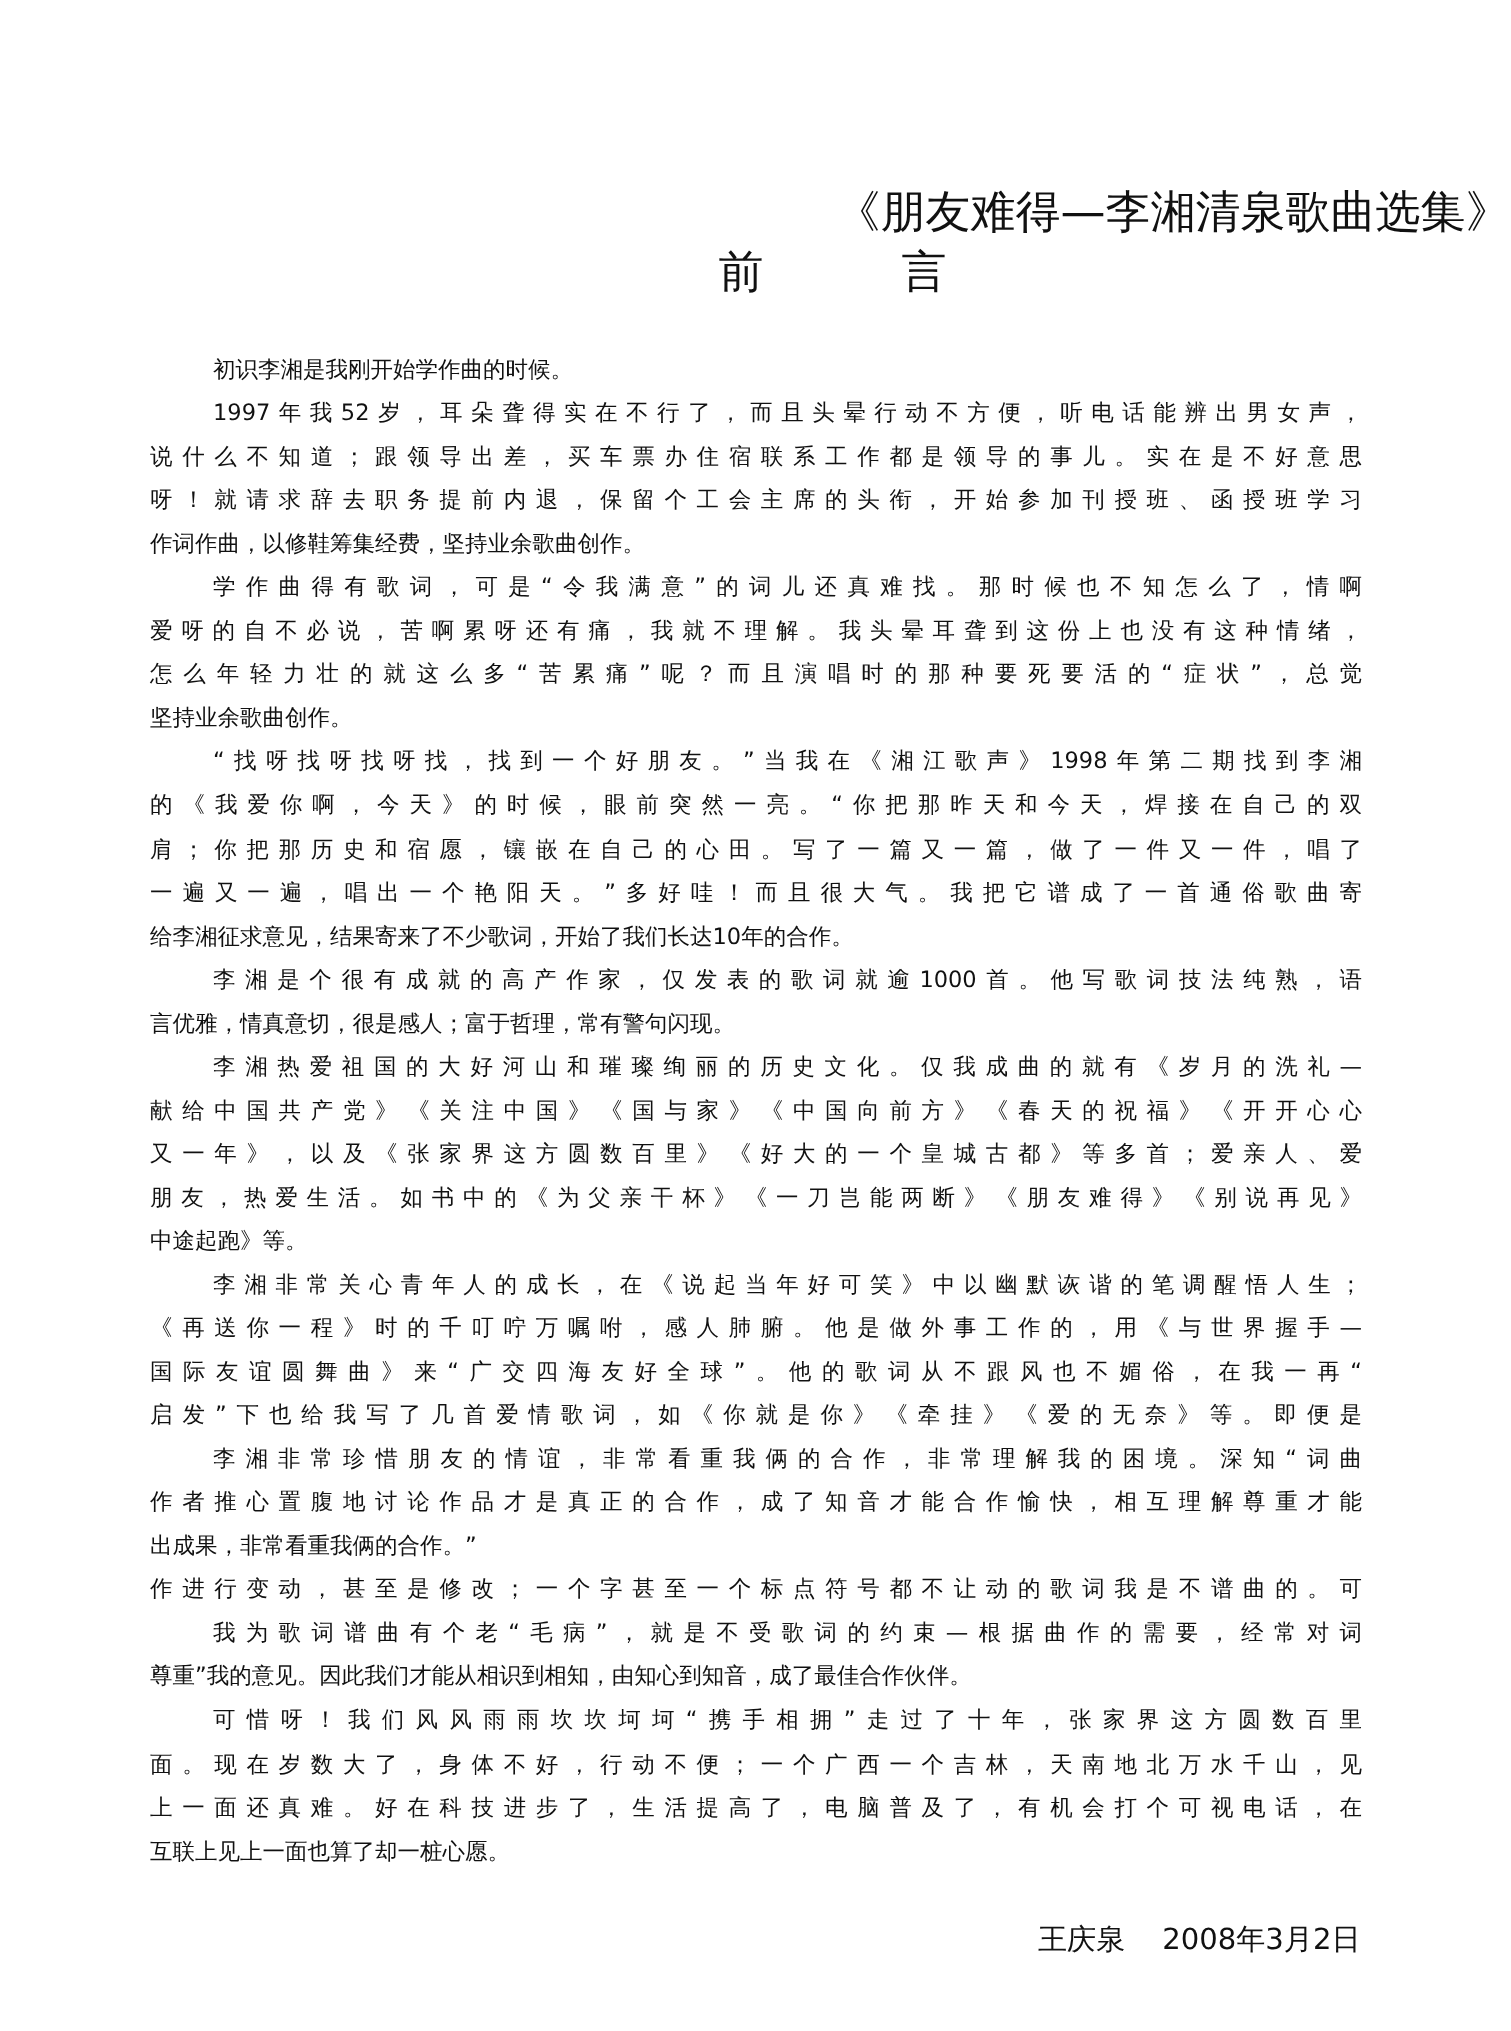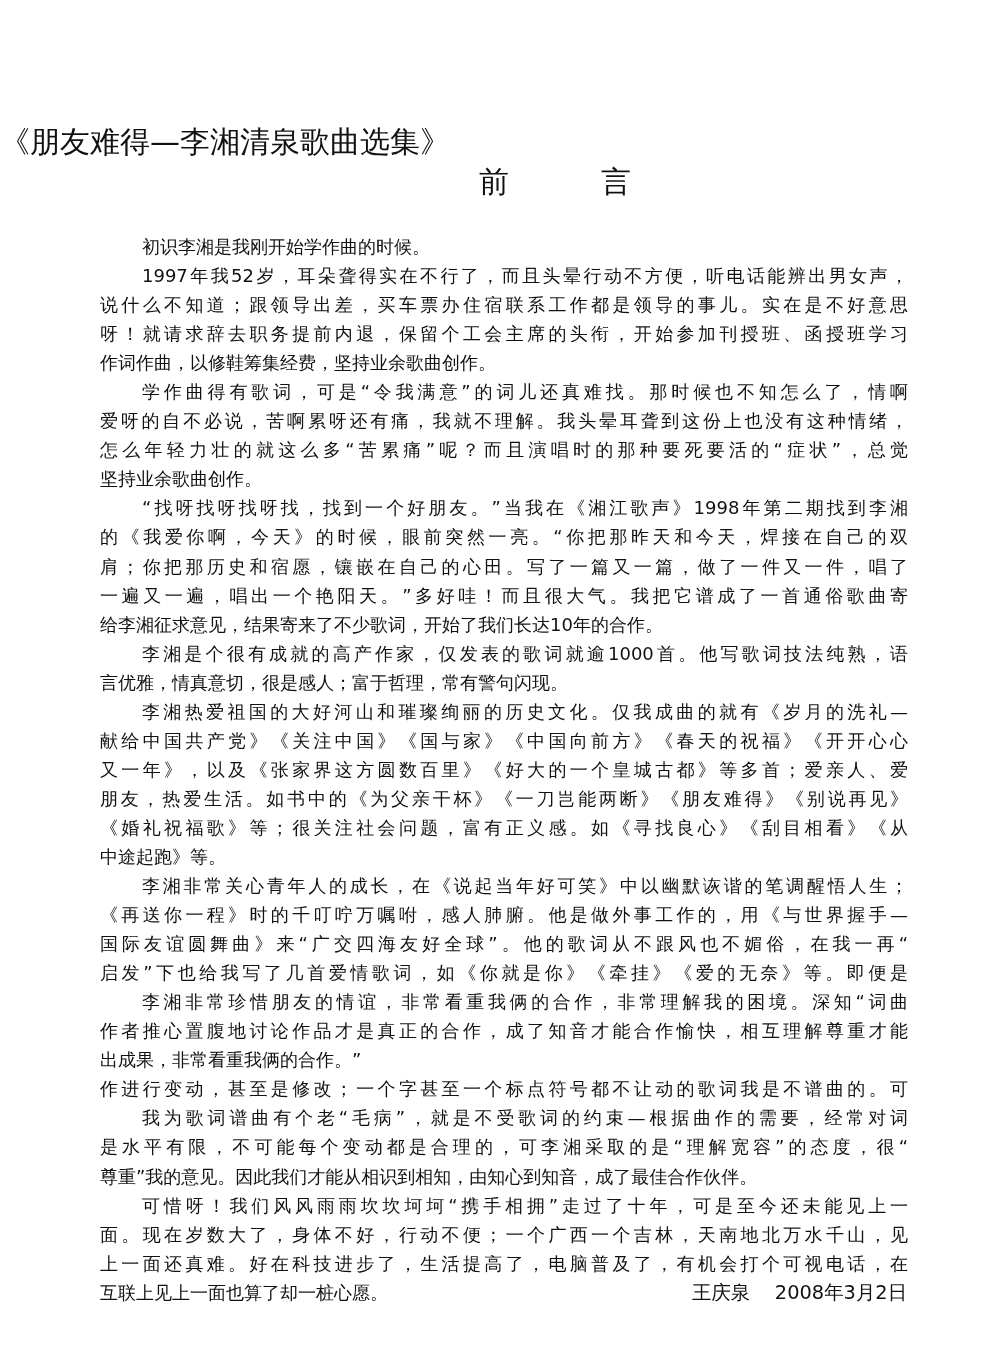--- a/index.html
+++ b/index.html
@@ -1,35 +1,35 @@
 <!DOCTYPE html>
 <html><head>
 <meta charset="utf-8">
 <style>
   html, body { margin: 0; padding: 0; }
   body {
     width: 1007px; height: 1354px; background: #ffffff; position: relative; overflow: hidden;
     font-family: "DejaVu Sans", "Liberation Sans", sans-serif; color: #111111;
   }
   .title {
-    position: absolute; left: 0; width: 1007px; top: 122px; text-align: left;
+    position: absolute; left: 0; width: 1007px; top: 122px; text-align: right;
     font-size: 30px; line-height: 40px; color: #111;
   }
   .subtitle {
     position: absolute; left: 440px; top: 162px; font-size: 30px; line-height: 40px;
     letter-spacing: 0;
     margin-left: 39px;
   }
   .subtitle span { display: inline-block; }
   .subtitle .gap { width: 92px; }
   .body {
     position: absolute; left: 100px; top: 232px; width: 808px;
   }
   .line {
-    height: 29.05px; line-height: 29px; font-size: 18px; white-space: nowrap;
+    height: 29.05px; line-height: 29px; font-size: 15px; white-space: nowrap;
     text-align: justify; text-align-last: justify; overflow: visible;
   }
   .line.last { text-align-last: left; }
   .line.indent { padding-left: 42px; }
   .sig {
     position: absolute; left: 692px; top: 1279px; font-size: 19.4px; line-height: 28px; white-space: pre;
   }
 </style>
 </head>
 <body>
@@ -53,32 +53,30 @@
     <div class="line">的《我爱你啊，今天》的时候，眼前突然一亮。“你把那昨天和今天，焊接在自己的双</div>
     <div class="line">肩；你把那历史和宿愿，镶嵌在自己的心田。写了一篇又一篇，做了一件又一件，唱了</div>
     <div class="line">一遍又一遍，唱出一个艳阳天。”多好哇！而且很大气。我把它谱成了一首通俗歌曲寄</div>
     <div class="line last">给李湘征求意见，结果寄来了不少歌词，开始了我们长达10年的合作。</div>
     <div class="line indent">李湘是个很有成就的高产作家，仅发表的歌词就逾1000首。他写歌词技法纯熟，语</div>
     <div class="line last">言优雅，情真意切，很是感人；富于哲理，常有警句闪现。</div>
     <div class="line indent">李湘热爱祖国的大好河山和璀璨绚丽的历史文化。仅我成曲的就有《岁月的洗礼—</div>
     <div class="line">献给中国共产党》《关注中国》《国与家》《中国向前方》《春天的祝福》《开开心心</div>
     <div class="line">又一年》，以及《张家界这方圆数百里》《好大的一个皇城古都》等多首；爱亲人、爱</div>
     <div class="line">朋友，热爱生活。如书中的《为父亲干杯》《一刀岂能两断》《朋友难得》《别说再见》</div>
-    <div class="line">《婚礼祝福歌》等；很关注社会问题，富有正义感。如《寻找良心》《刮目相看》《从</div>
     <div class="line last">中途起跑》等。</div>
     <div class="line indent">李湘非常关心青年人的成长，在《说起当年好可笑》中以幽默诙谐的笔调醒悟人生；</div>
     <div class="line">《再送你一程》时的千叮咛万嘱咐，感人肺腑。他是做外事工作的，用《与世界握手—</div>
     <div class="line">国际友谊圆舞曲》来“广交四海友好全球”。他的歌词从不跟风也不媚俗，在我一再“</div>
     <div class="line">启发”下也给我写了几首爱情歌词，如《你就是你》《牵挂》《爱的无奈》等。即便是</div>
     <div class="line indent">李湘非常珍惜朋友的情谊，非常看重我俩的合作，非常理解我的困境。深知“词曲</div>
     <div class="line">作者推心置腹地讨论作品才是真正的合作，成了知音才能合作愉快，相互理解尊重才能</div>
     <div class="line last">出成果，非常看重我俩的合作。”</div>
     <div class="line">作进行变动，甚至是修改；一个字甚至一个标点符号都不让动的歌词我是不谱曲的。可</div>
     <div class="line indent">我为歌词谱曲有个老“毛病”，就是不受歌词的约束—根据曲作的需要，经常对词</div>
-    <div class="line">是水平有限，不可能每个变动都是合理的，可李湘采取的是“理解宽容”的态度，很“</div>
     <div class="line last">尊重”我的意见。因此我们才能从相识到相知，由知心到知音，成了最佳合作伙伴。</div>
-    <div class="line indent">可惜呀！我们风风雨雨坎坎坷坷“携手相拥”走过了十年，可是至今还未能见上一</div>
+    <div class="line indent">可惜呀！我们风风雨雨坎坎坷坷“携手相拥”走过了十年，张家界这方圆数百里</div>
     <div class="line">面。现在岁数大了，身体不好，行动不便；一个广西一个吉林，天南地北万水千山，见</div>
     <div class="line">上一面还真难。好在科技进步了，生活提高了，电脑普及了，有机会打个可视电话，在</div>
     <div class="line last">互联上见上一面也算了却一桩心愿。</div>
   </div>
 
 <div class="sig">王庆泉    2008年3月2日</div>
 
 </body></html>

